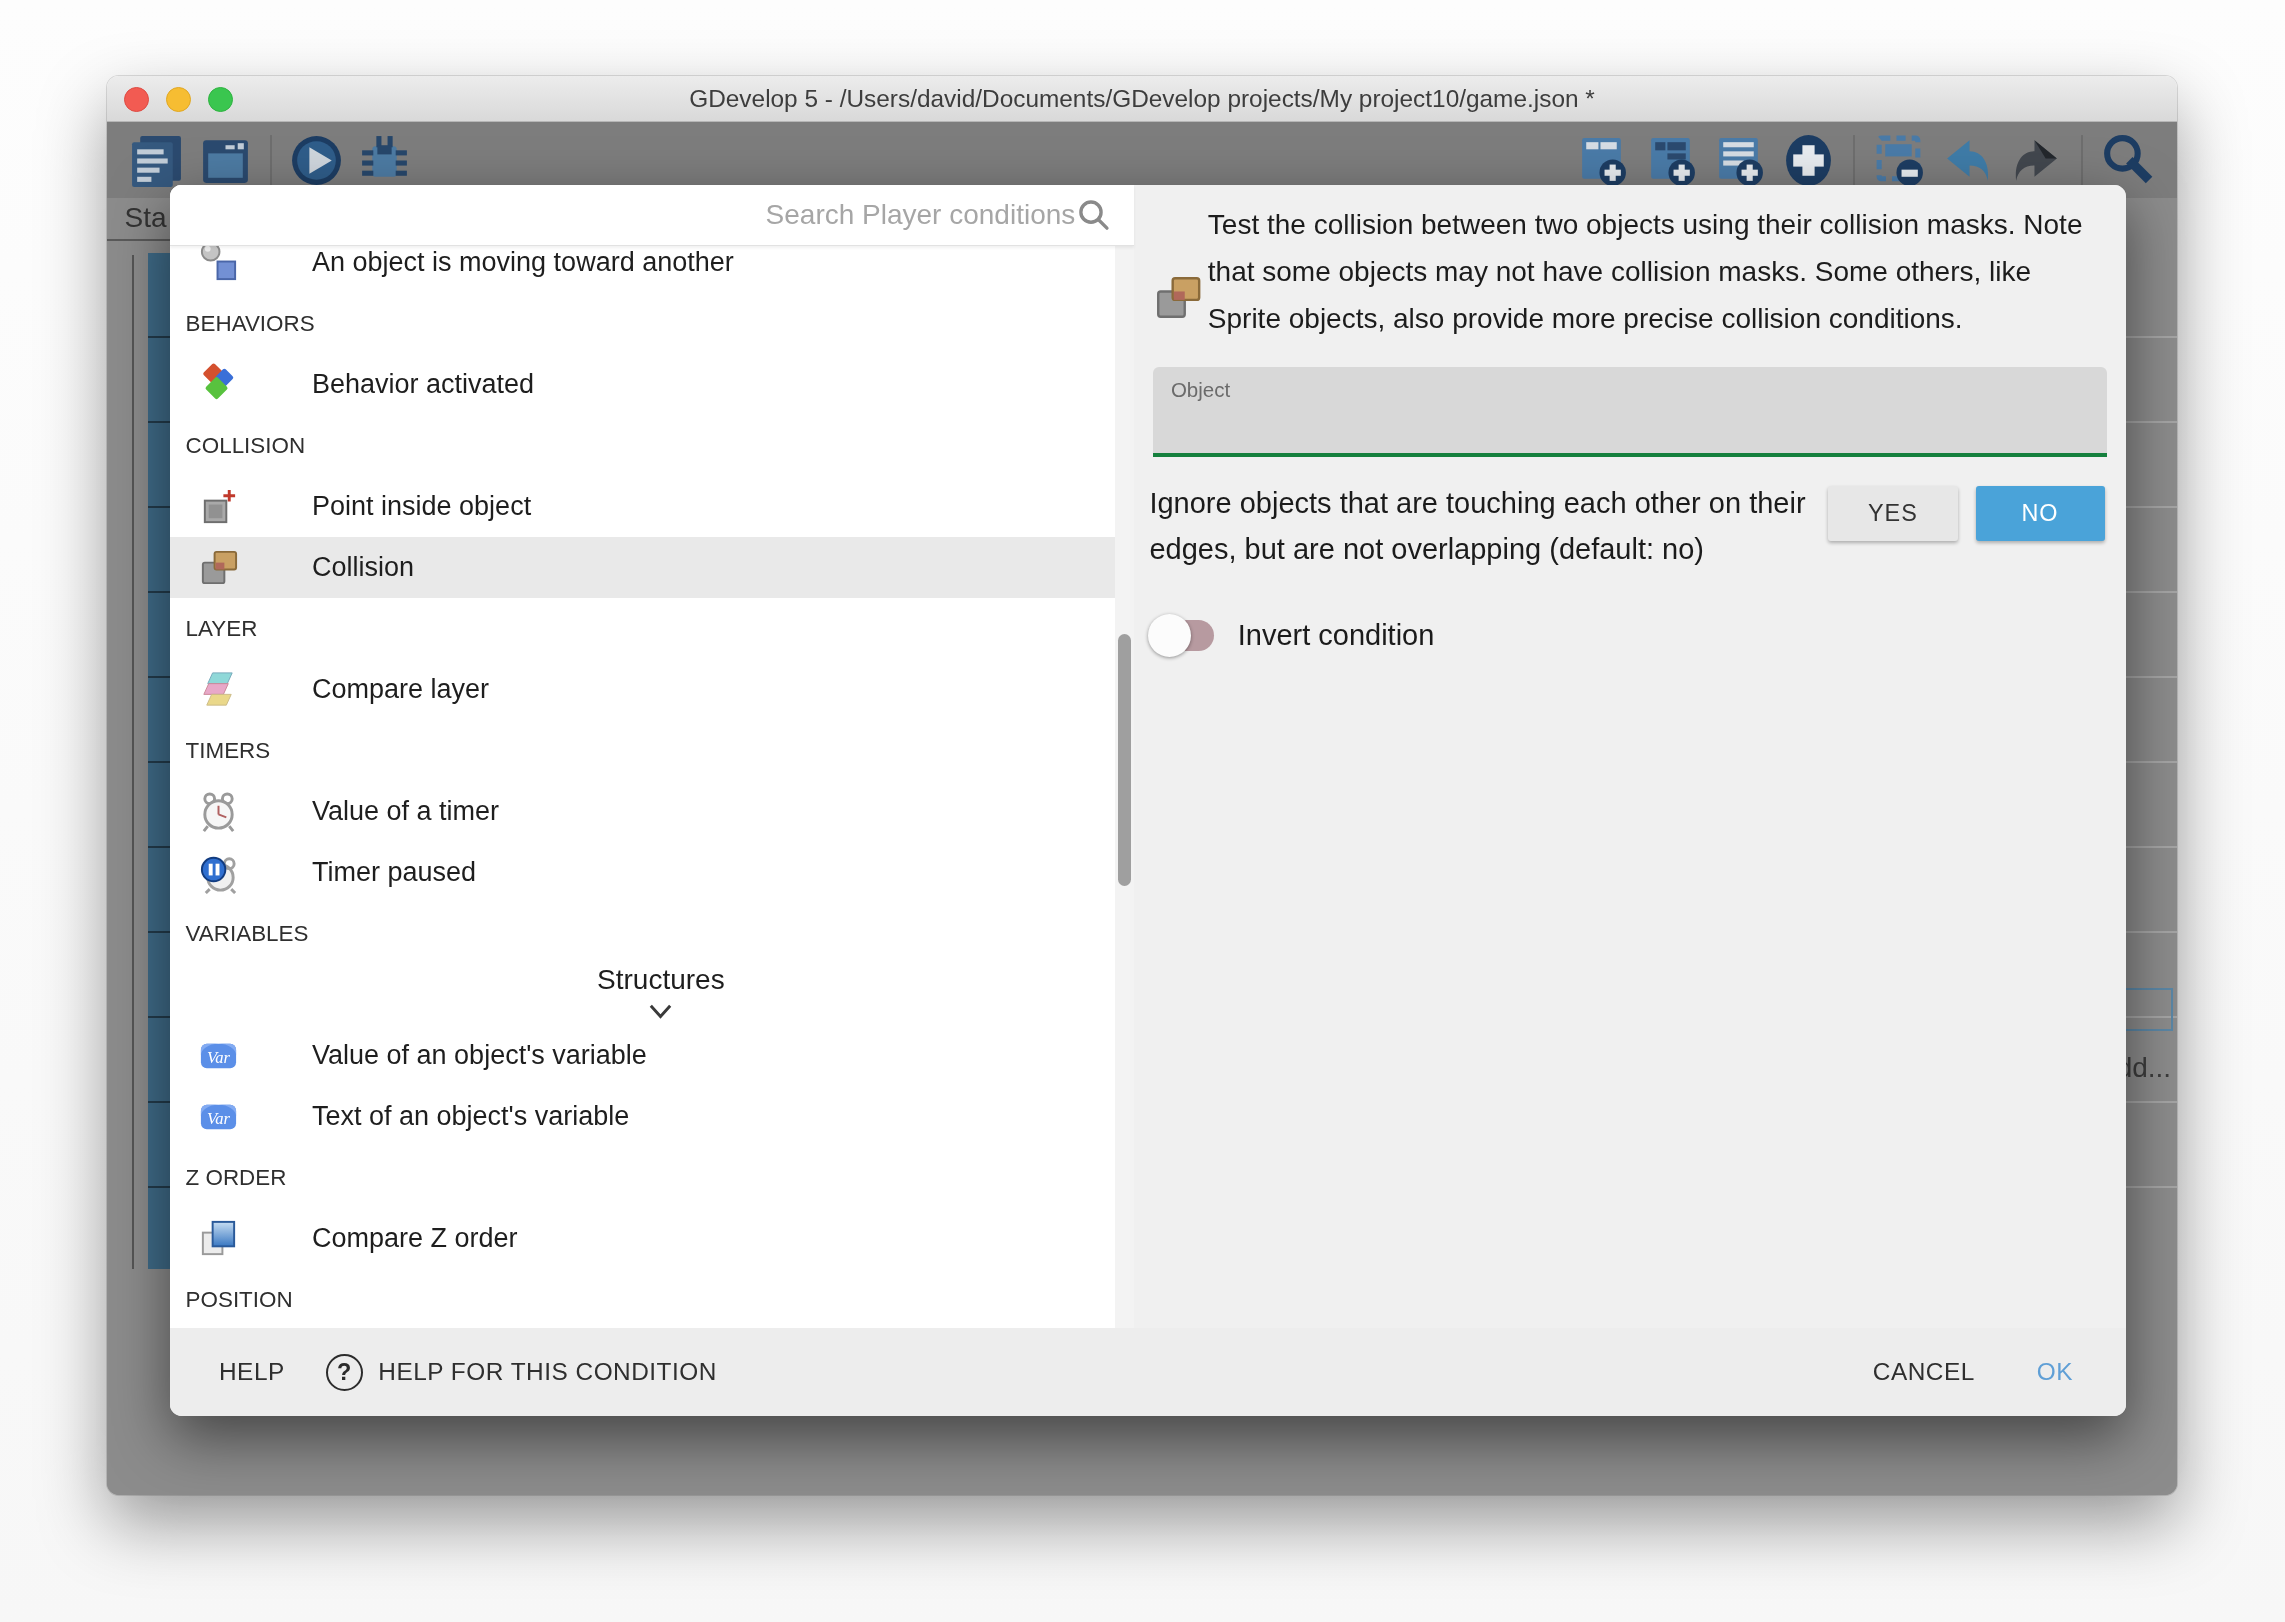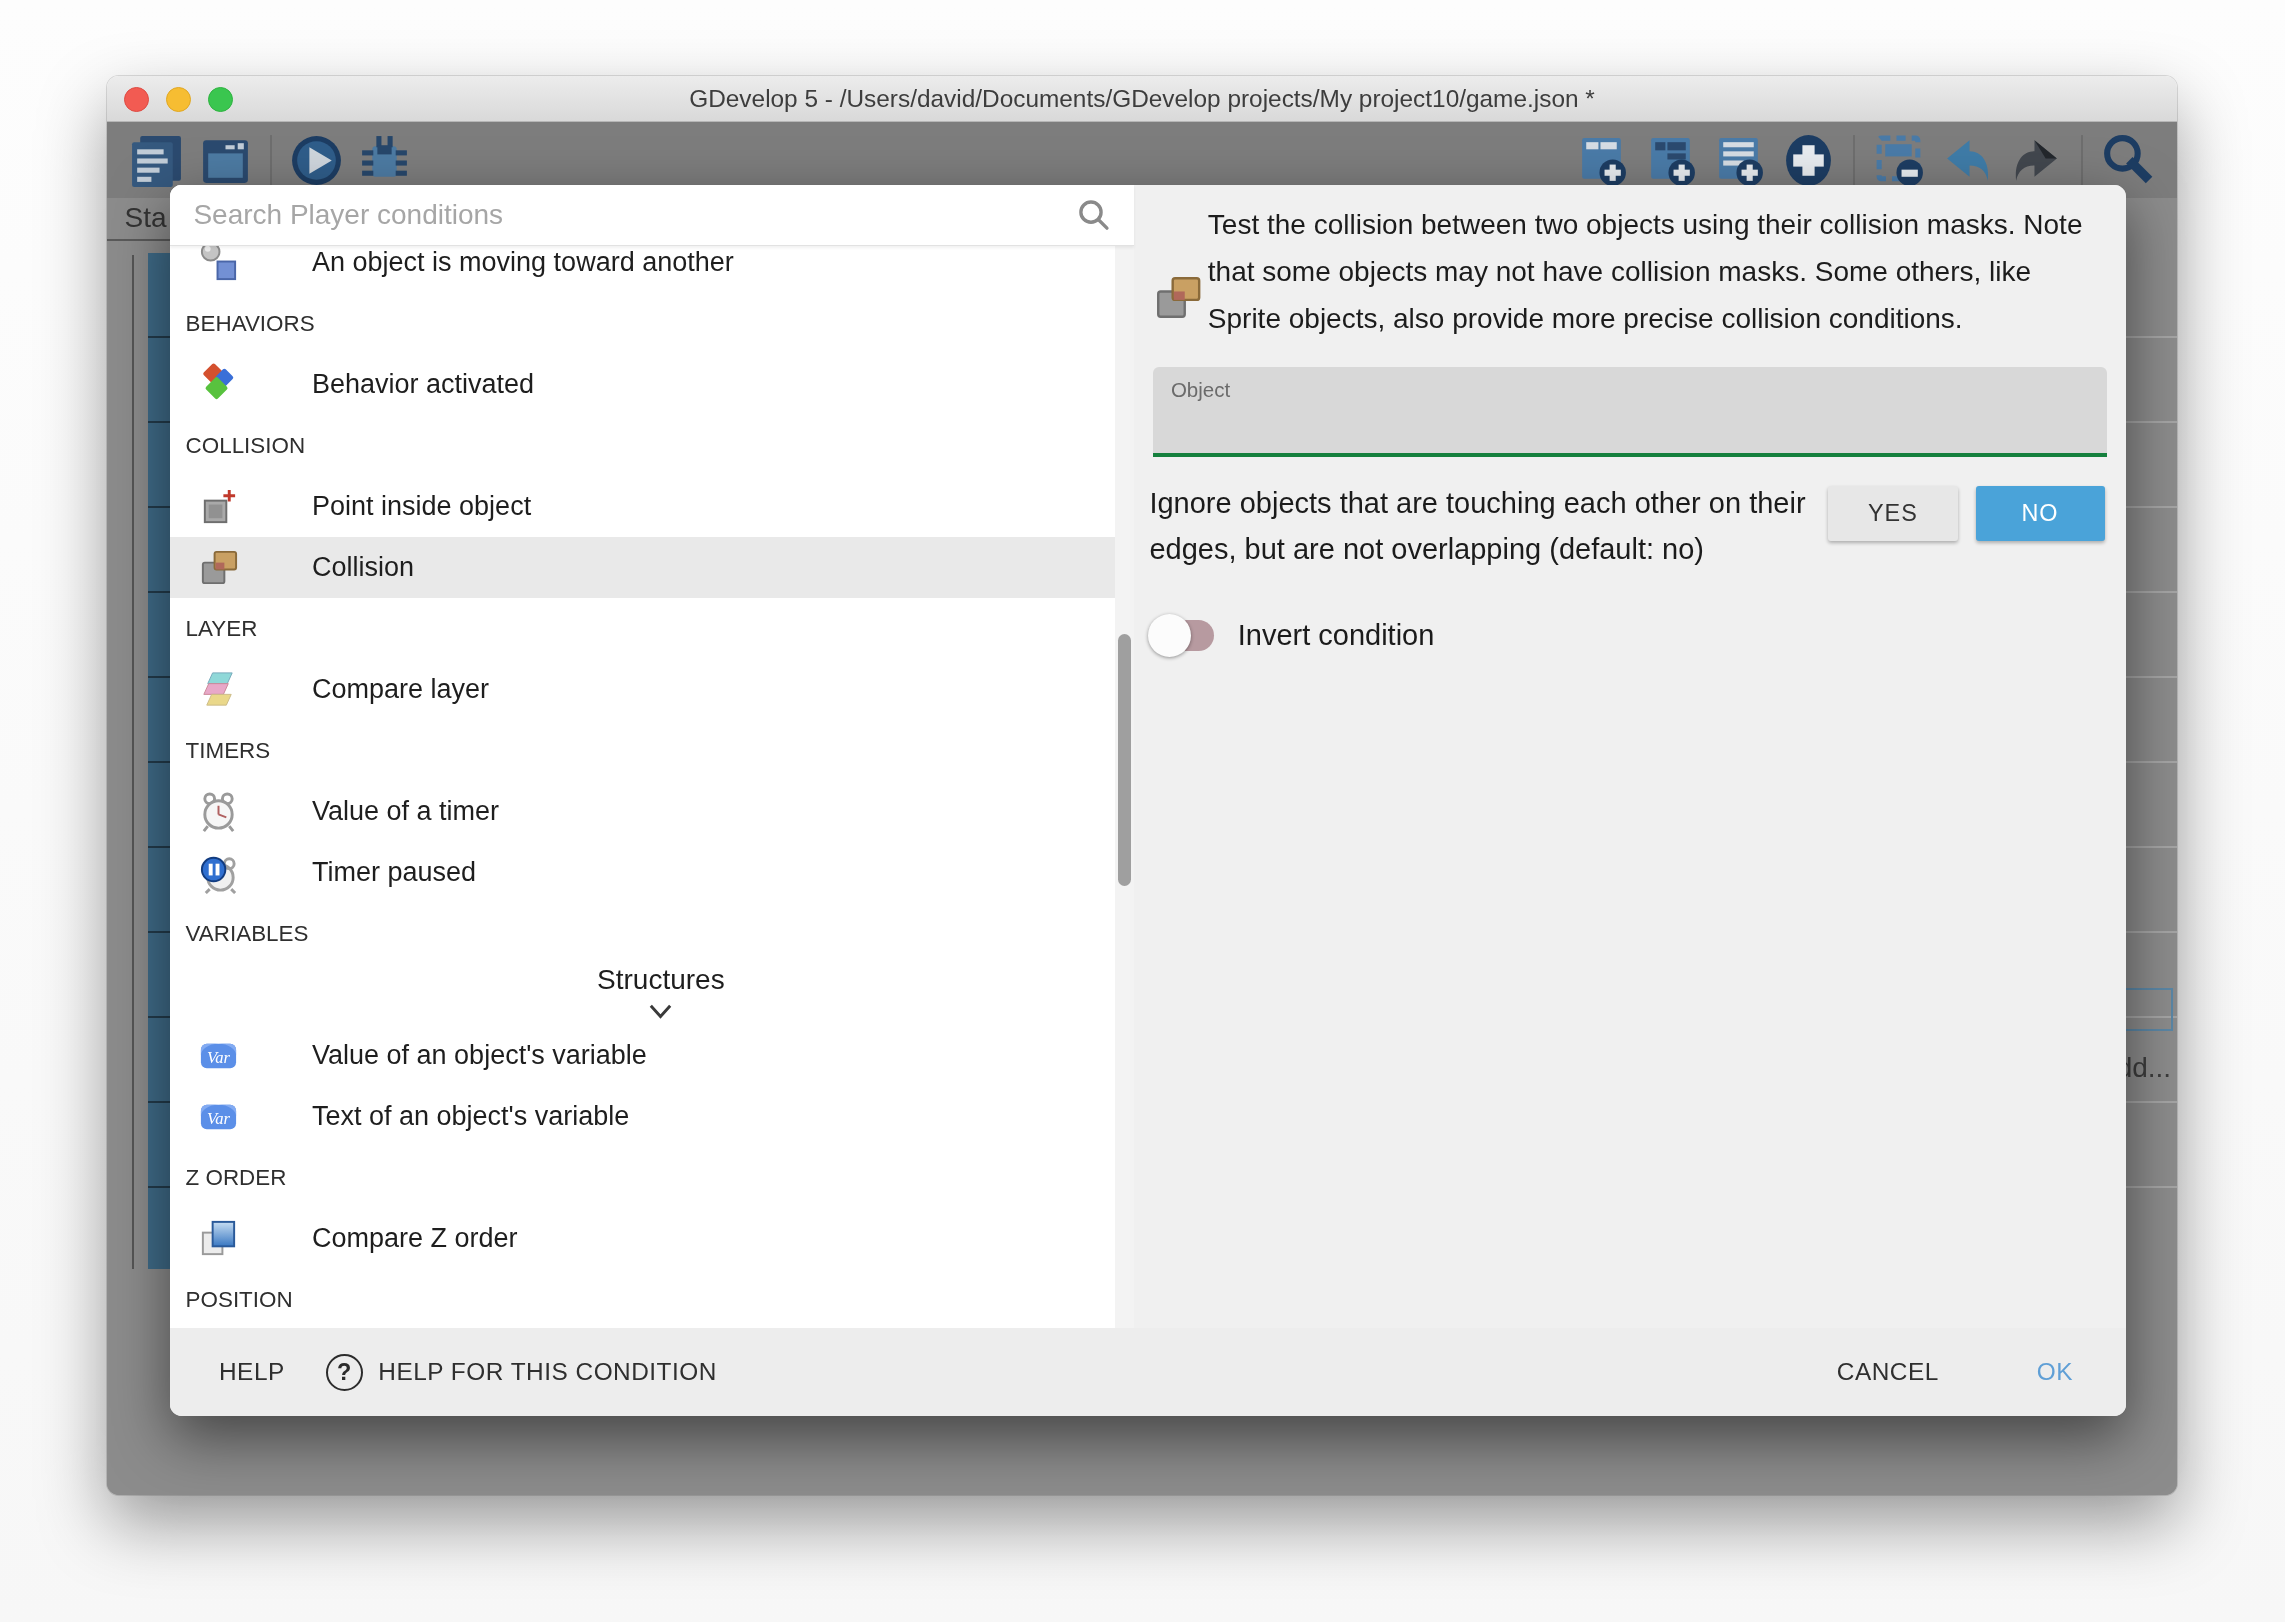--- a/index.html
+++ b/index.html
@@ -26,21 +26,21 @@
   .treeline{position:absolute;left:25px;top:57px;width:2px;height:1014px;background:#565656;}
   .condcol{position:absolute;left:41px;top:55px;width:37px;height:1016px;background:#3f6b88;background-image:repeating-linear-gradient(to bottom,transparent 0,transparent 83px,rgba(0,0,0,.45) 83px,rgba(0,0,0,.45) 85px);}
   .rowlines{position:absolute;right:0;top:55px;width:59px;height:975px;background-image:repeating-linear-gradient(to bottom,transparent 0,transparent 83px,rgba(255,255,255,.22) 83px,rgba(255,255,255,.22) 85px);}
   .selrow{position:absolute;right:3.9px;top:790px;width:51px;height:39px;border:2px solid #5b87a6;}
   .addpartial{position:absolute;right:5.9px;top:854px;font-size:28px;color:#3c3c3c;}
   
   .modal{position:absolute;left:170px;top:185px;width:1956px;height:1231px;border-radius:11.7px;overflow:hidden;box-shadow:0 21.5px 59px rgba(0,0,0,.5);display:flex;flex-direction:column;background:#f0f0f0;}
   .modal-body{flex:1;display:flex;min-height:0;}
   .left-pane{width:965px;background:#fff;display:flex;flex-direction:column;position:relative;}
   .search-bar{height:60px;border-bottom:1px solid #e2e2e2;box-shadow:0 2px 2.9px rgba(0,0,0,.06);display:flex;align-items:center;position:relative;z-index:2;background:#fff;}
-  .search-bar input{flex:1;border:none;outline:none;font-size:28px;color:#222;padding:0 0 0 23.4px;font-family:"Liberation Sans",sans-serif;background:transparent;}
+  .search-bar input{flex:1;border:none;outline:none;font-size:28px;color:#222;padding:0 0 0 23.4px;font-family:"Liberation Sans",sans-serif;background:transparent;text-align:right;}
   .search-bar input::placeholder{color:#a6a6a6;}
   .sb-ic{width:37px;height:37px;margin-right:21.5px;}
   .sb-ic svg{width:100%;height:100%;}
   .cond-list{flex:1;overflow:hidden;position:relative;}
   .sec{height:61px;display:flex;align-items:center;padding-left:15.6px;font-size:22.4px;color:#2f2f2f;}
   .row{height:61px;display:flex;align-items:center;width:948px;}
   .row.sel{background:#e9e9e9;}
   .row.part{margin-top:-13.7px;}
   .ic{display:inline-block;}
   .ic.li{width:43px;height:43px;margin-left:27px;flex:0 0 43px;}
@@ -67,21 +67,21 @@
   .btn.no{width:129px;background:#4aa3d9;color:#fff;margin-left:17.6px;}
   .invert-row{margin:47px 0 0 18.5px;display:flex;align-items:center;}
   .toggle{position:relative;width:62px;height:31px;border-radius:15.6px;background:#b79aa0;display:inline-block;cursor:pointer;}
   .toggle .knob{position:absolute;left:-3.9px;top:-5.9px;width:43px;height:43px;border-radius:50%;background:#fcfcfc;box-shadow:0 1px 3.9px rgba(0,0,0,.4);}
   .invert-row .ilabel{margin-left:23.4px;font-size:29px;color:#1b1b1b;}
   .modal-footer{height:88px;background:#ededed;display:flex;align-items:center;padding:0 53px 0 49px;flex:0 0 88px;}
   .fbtn{background:none;border:none;font-family:"Liberation Sans",sans-serif;font-size:24.4px;letter-spacing:0.5px;color:#2f2f2f;cursor:pointer;padding:0;}
   .helpwrap{display:flex;align-items:center;margin-left:41px;cursor:pointer;}
   .qmark{width:33px;height:33px;border:2.9px solid #2c2c2c;border-radius:50%;display:flex;align-items:center;justify-content:center;font-size:23.4px;font-weight:bold;color:#2c2c2c;}
   .helptext{margin-left:15.6px;font-size:24.4px;letter-spacing:0.5px;color:#2f2f2f;}
-  .fright{margin-left:auto;display:flex;align-items:center;gap:98px;}
+  .fright{margin-left:auto;display:flex;align-items:center;gap:62px;}
   .fbtn.ok{color:#5f9fd6;}
 </style>
 </head>
 <body>
 
 <div class="page">
 
   <div class="window">
     <div class="titlebar">
       <div class="lights">

